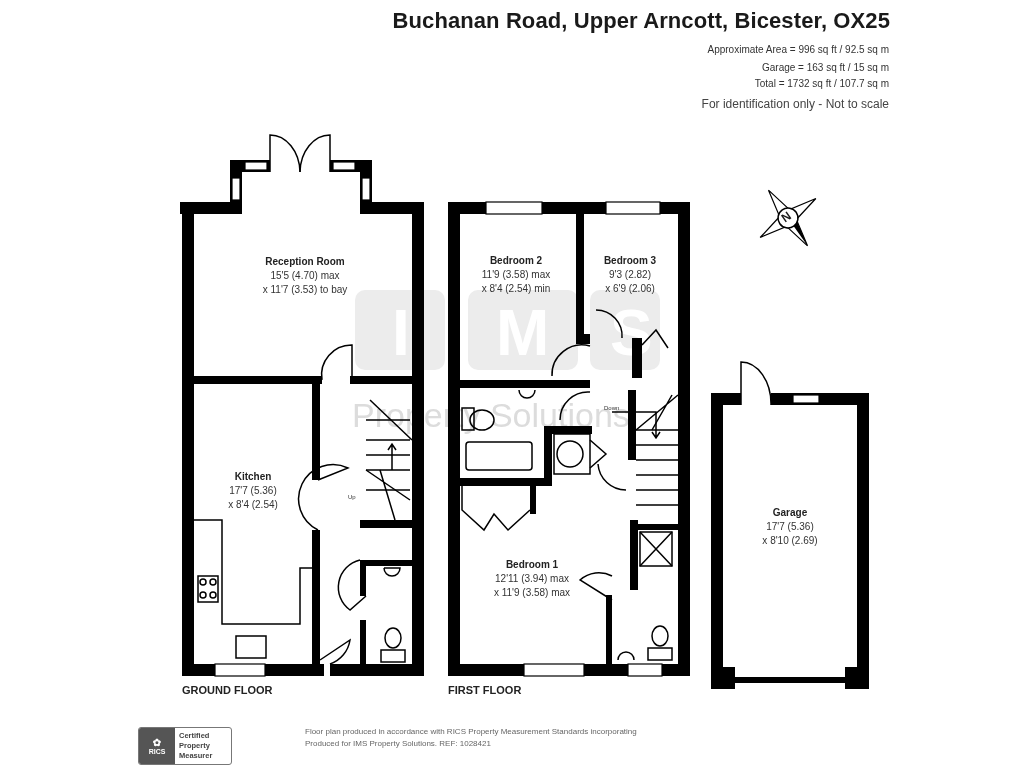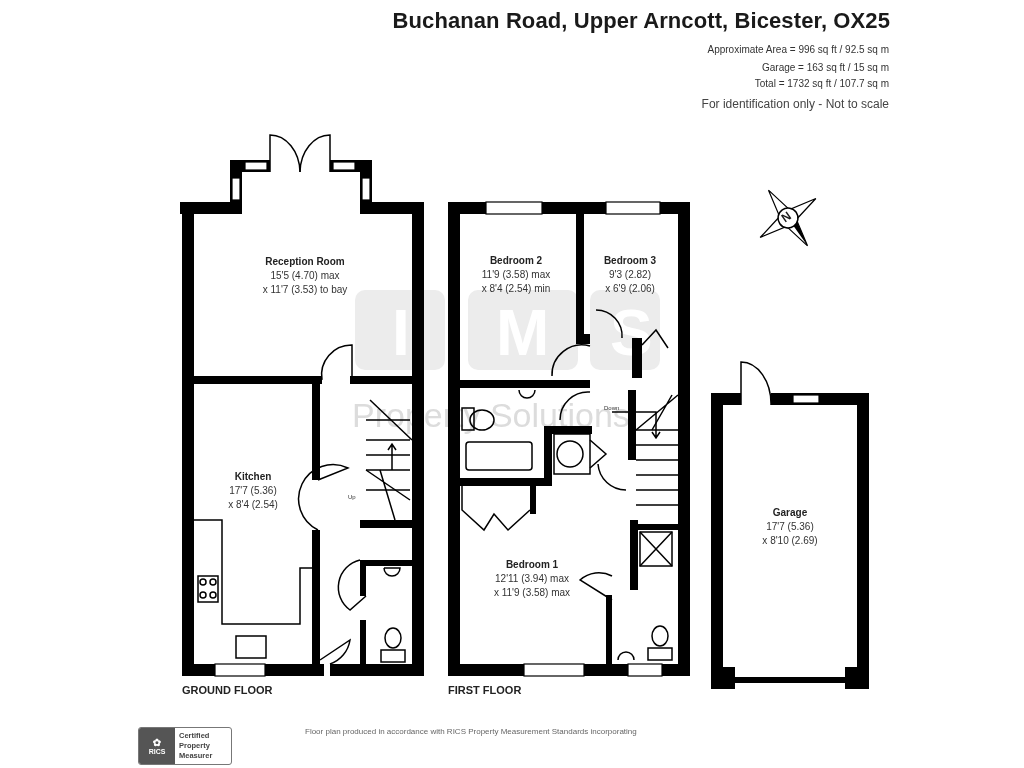--- a/index.html
+++ b/index.html
@@ -225,13 +225,14 @@
     <span>RICS</span>
   </div>
   <div class="r">
     <div>Certified</div>
     <div>Property</div>
     <div>Measurer</div>
   </div>
 </div>
 <div class="footer">
   <div>Floor plan produced in accordance with RICS Property Measurement Standards incorporating</div>
+  <div>Produced for IMS Property Solutions.   REF:  1028421</div>
 </div>
 
 </body></html>

